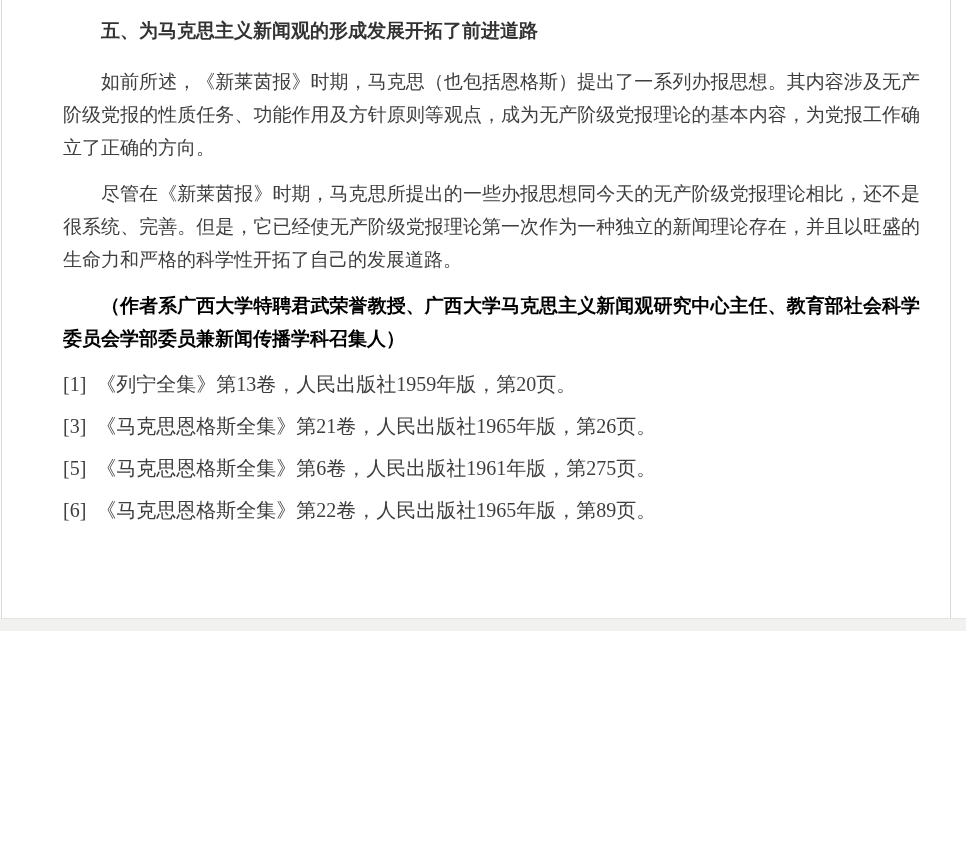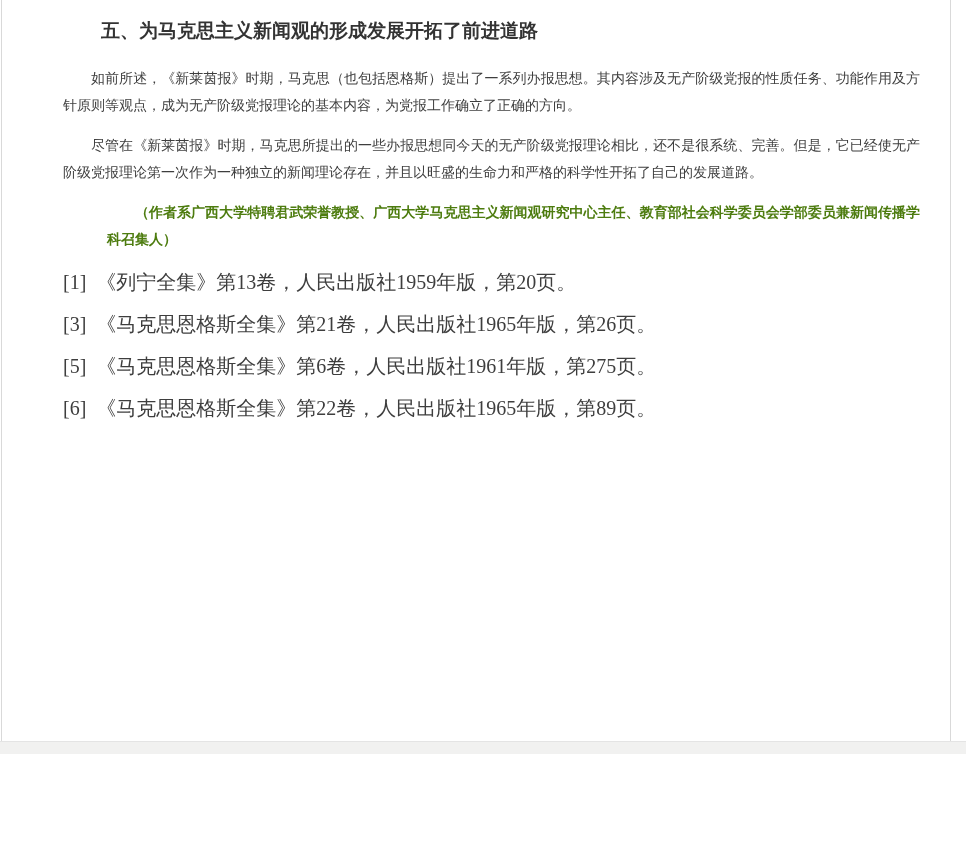--- a/index.html
+++ b/index.html
@@ -6,21 +6,21 @@
   html, body {
     width: 966px;
     height: 861px;
     background: #ffffff;
     overflow: hidden;
     font-family: "Liberation Serif", "DejaVu Serif", serif;
   }
   .viewport {
     position: relative;
     width: 966px;
-    height: 754px;
+    height: 631px;
     background: #ffffff;
   }
   .page-border-left {
     position: absolute;
     left: 1px; top: 0; bottom: 13px;
     width: 1px;
     background: #d9d9d9;
   }
   .vscroll {
     position: absolute;
@@ -45,30 +45,29 @@
   }
   .heading {
     font-size: 19px;
     line-height: 27px;
     font-weight: bold;
     color: #333333;
     text-indent: 2em;
     margin-bottom: 21px;
   }
   .para {
-    font-size: 14px;
-    line-height: 27px;
+    font-size: 19px;
+    line-height: 33px;
     text-indent: 2em;
     margin-bottom: 13px;
     text-align: justify;
   }
   .author {
     font-weight: bold;
-    color: #4d7c0f;
-    margin-left: 44px;
+    color: #000000;
   }
   .footnote {
     font-size: 20px;
     line-height: 32px;
     margin-bottom: 10px;
     white-space: nowrap;
   }
   .footnote .marker {
     display: inline-block;
     margin-right: 10px;

